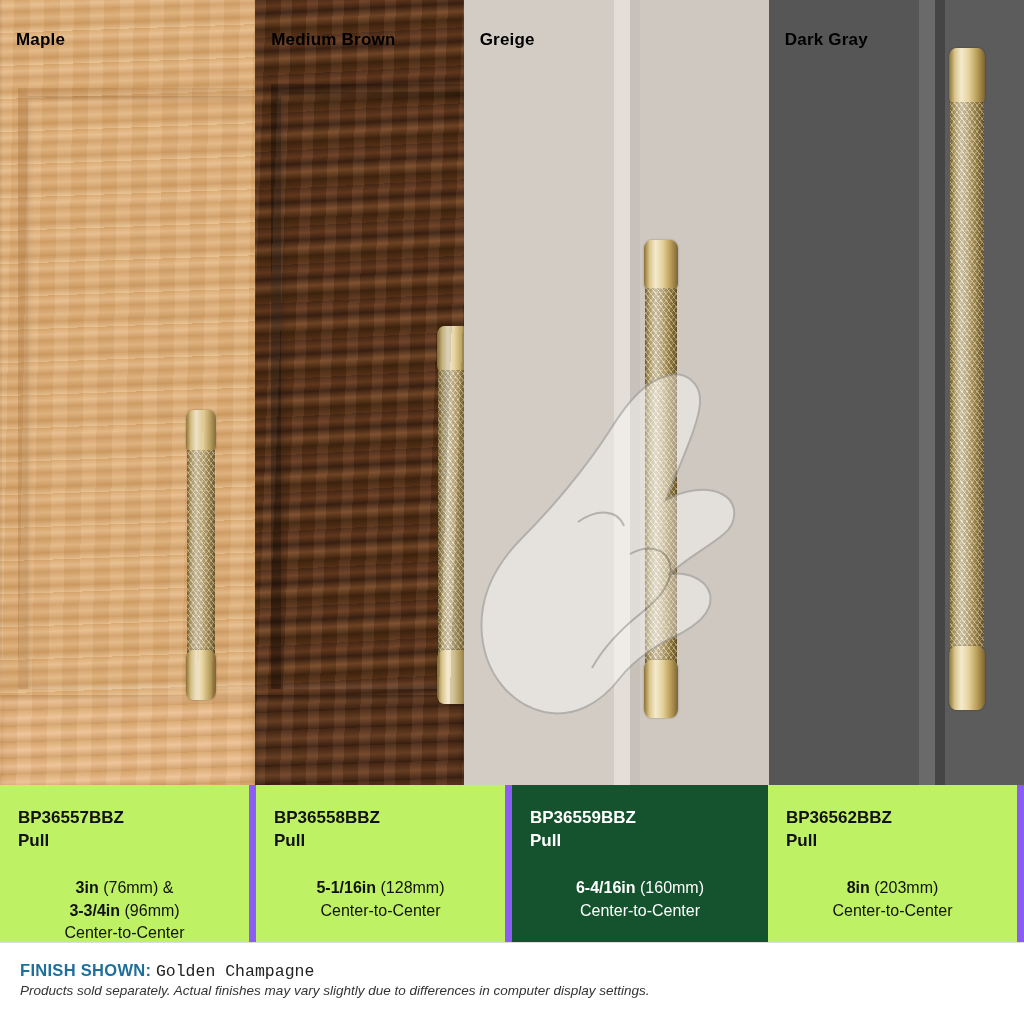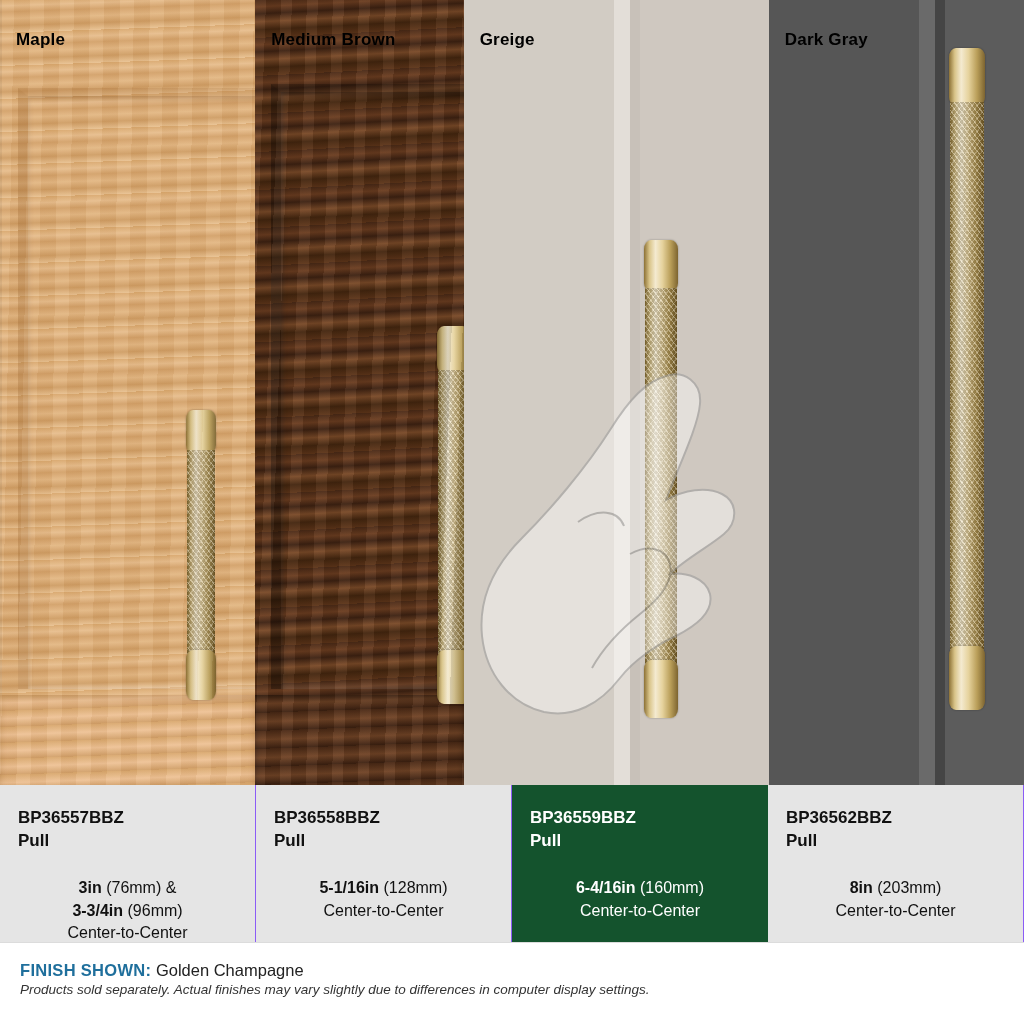--- a/index.html
+++ b/index.html
@@ -68,32 +68,32 @@
   .bar:after{content:"";position:absolute;inset:0;opacity:.55;
        background:repeating-linear-gradient(52deg,rgba(255,255,255,.55) 0 1px,rgba(0,0,0,.18) 1px 4px),
                   repeating-linear-gradient(-52deg,rgba(255,255,255,.45) 0 1px,rgba(0,0,0,.16) 1px 4px);}
 
   
   .hand{position:absolute;left:470px;top:368px;width:300px;height:410px;opacity:.55;pointer-events:none;}
 
   
   .specs{position:absolute;left:0;top:785px;width:1024px;height:157px;display:flex;}
   .spec{width:256px;height:100%;box-sizing:border-box;padding:22px 18px 0 18px;}
-  .s-white{background:#e5e5e5;color:#111;border-right:1px solid #8b5cf6;}
+  .s-white{background:#bef264;color:#111;border-right:7px solid #8b5cf6;}
   .s-gray{background:#14532d;color:#fff;}
   .sku{font-size:17px;font-weight:bold;line-height:1.35;}
   .ptype{font-size:17px;font-weight:bold;line-height:1.35;margin-bottom:24px;}
   .dim{font-size:16px;line-height:1.42;text-align:center;}
   .dim b{font-weight:bold;}
 
   
   .footer{position:absolute;left:0;top:942px;width:1024px;height:82px;background:#fff;border-top:1px solid #dcdcdc;padding:18px 20px 0 20px;box-sizing:border-box;}
   .fin{font-size:16.5px;}
   .fin .lbl{color:#1f6f9c;font-weight:bold;letter-spacing:.3px;}
-  .fin .val{color:#222;}
+  .fin .val{color:#222;font-family:Liberation Mono, monospace;}
   .disc{margin-top:2px;font-size:13.5px;font-style:italic;color:#333;}
 </style>
 </head>
 <body>
 
 <div class="sheet">
 
   <div class="photo">
 
     <div class="panel p-maple">

